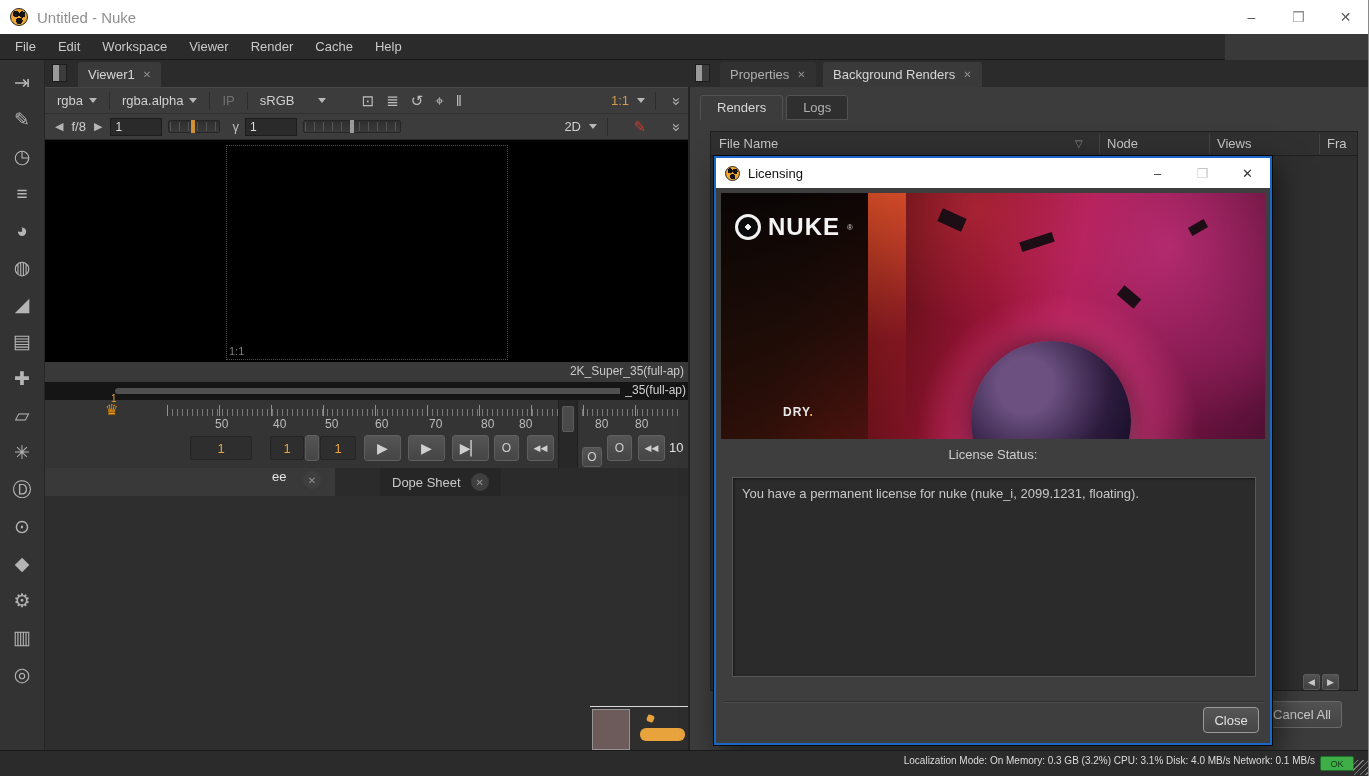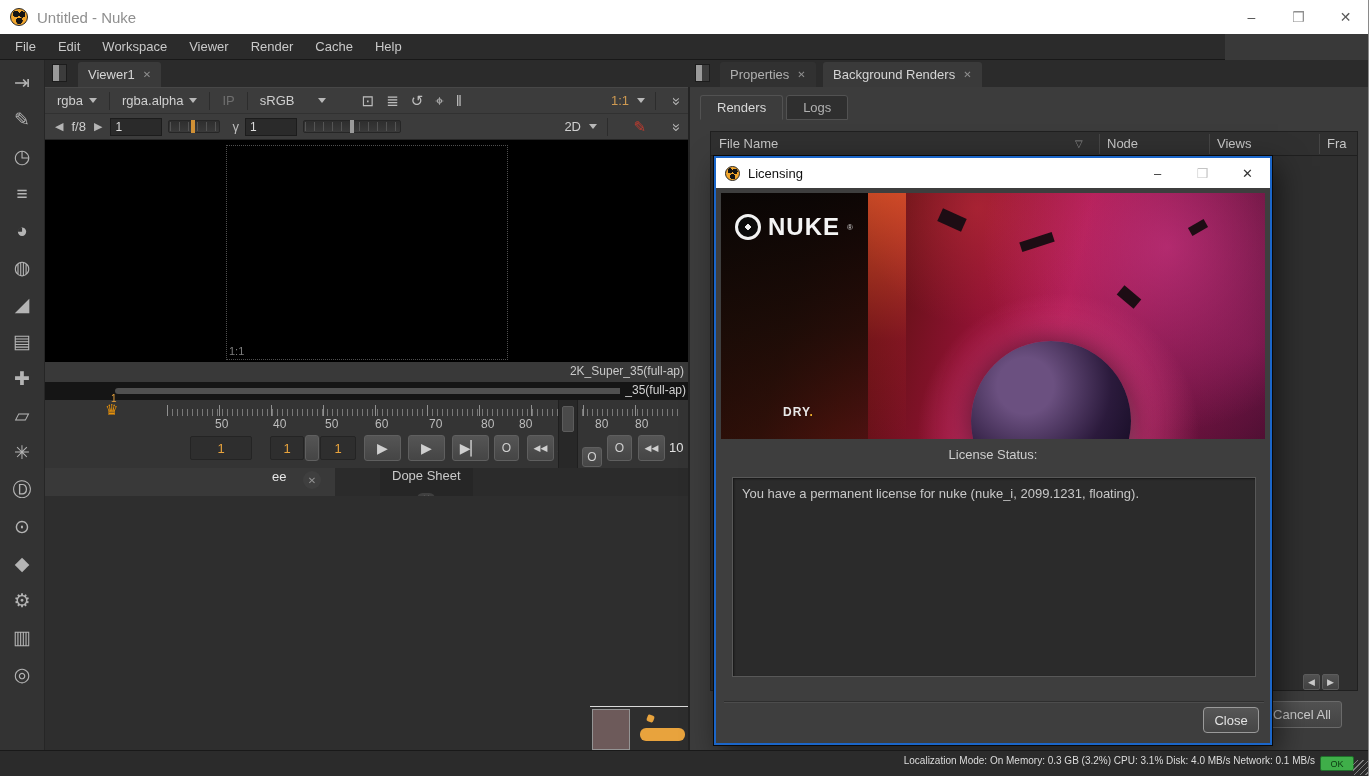--- a/index.html
+++ b/index.html
@@ -78,21 +78,21 @@
   .tl-field { position:absolute; top:36px; height:24px; background:#2e2e2e; border:1px solid #242424; border-radius:2px; color:#e8a33d; font-size:13px; text-align:center; font-family:"Liberation Sans",sans-serif; }
   .tl-btn { position:absolute; top:35px; height:26px; background:linear-gradient(180deg,#555,#454545); border:1px solid #5f5f5f; border-radius:3px; color:#cfcfcf; display:flex; align-items:center; justify-content:center; font-size:12px; }
   .tl-lbl { position:absolute; top:40px; color:#e0e0e0; font-size:13px; }
   #tl-darkbar { left:513px; top:0; width:20px; height:68px; background:#282828; border-left:1px solid #1f1f1f; border-right:1px solid #1f1f1f; }
   #tl-darkbar .knob { position:absolute; left:3px; top:6px; width:12px; height:26px; background:#4a4a4a; border:1px solid #5c5c5c; border-radius:2px; }
 
   
   #dope-bar { left:335px; top:468px; width:353px; height:28px; background:#2b2b2b; }
   #dope-ghost { left:272px; top:469px; color:#e6e6e6; font-size:13px; }
   .x-badge { position:absolute; width:18px; height:18px; border-radius:9px; background:#3f3f3f; color:#939393; font-size:10px; display:flex; align-items:center; justify-content:center; }
-  #dope-tab { position:absolute; left:45px; top:0; height:28px; padding:0 12px; background:#262626; color:#c9c9c9; font-size:13px; display:flex; align-items:center; gap:10px;flex-direction:column; }
+  #dope-tab { position:absolute; left:45px; top:0; height:28px; padding:0 12px; background:#262626; color:#c9c9c9; font-size:13px; display:flex; align-items:center; gap:10px; }
   #dope-panel { left:45px; top:496px; width:643px; height:254px; background:#2e2e2e; }
 
   
   #minimap { left:590px; top:706px; width:98px; height:44px; background:#2e2e2e; border-top:1px solid #dadada; }
   #mini-node { left:2px; top:2px; width:38px; height:41px; background:#6d5a5a; border:1px solid #949494; }
   #mini-viewer { left:50px; top:21px; width:45px; height:13px; background:#e8a33d; border-radius:6px; }
   #mini-dot { left:57px; top:8px; width:7px; height:7px; background:#e8a33d; border-radius:2px; transform:rotate(20deg); }
 
   
   #right-tabbar { left:688px; top:60px; width:681px; height:27px; background:#2b2b2b; }

